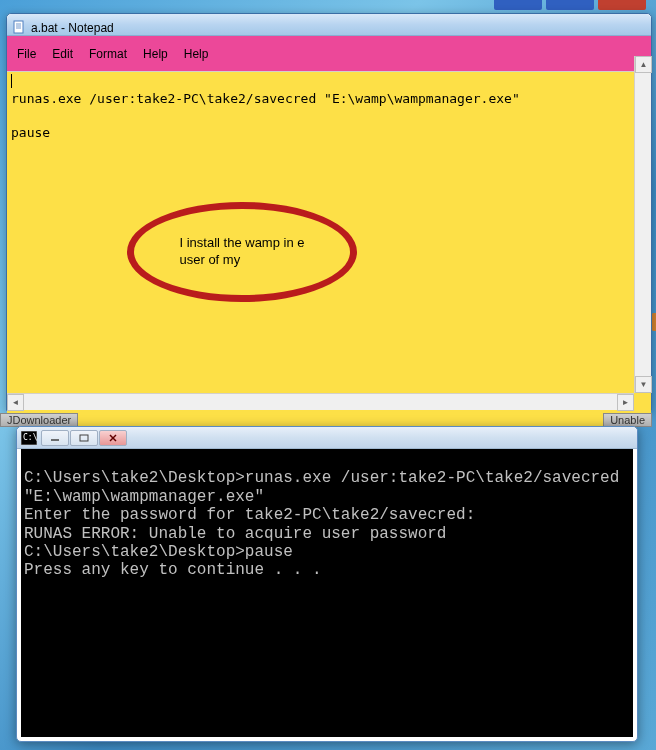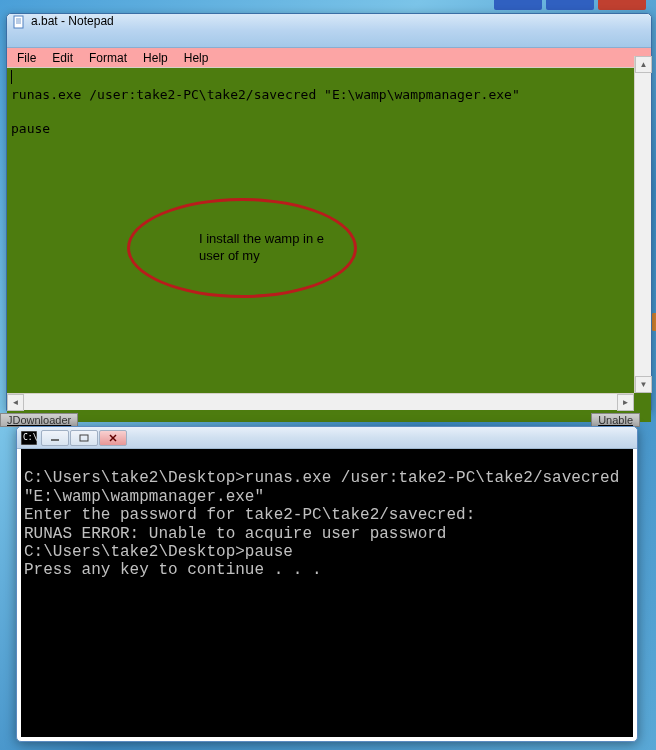--- a/index.html
+++ b/index.html
@@ -17,60 +17,60 @@
       top: 13px;
       left: 6px;
       width: 646px;
       height: 398px;
       background: #fff;
       border: 1px solid #3a6ea5;
       border-radius: 5px 5px 0 0;
       box-shadow: 0 2px 10px rgba(0,0,0,0.3);
     }
     .titlebar {
-      height: 34px;
+      height: 22px;
       background: linear-gradient(to bottom, #d8e8f8 0%, #b8d4f0 50%, #a4c8e8 100%);
       border-bottom: 1px solid #8aadd0;
       display: flex;
-      align-items: flex-start;
+      align-items: flex-end;
       padding: 0 4px;
       border-radius: 5px 5px 0 0;
     }
     .titlebar-icon {
       width: 16px;
       height: 16px;
       margin-right: 4px;
       display: flex;
       align-items: center;
       justify-content: center;
     }
     .notepad-icon svg { width: 14px; height: 14px; }
     .titlebar-text {
       flex: 1;
       color: #000;
       font-size: 12px;
     }
     .menubar {
-      height: 20px;
-      background: #fca5a5;
+      height: 36px;
+      background: #ec4899;
       border-bottom: 1px solid #d4d0c8;
       display: flex;
       align-items: center;
       padding: 0 2px;
     }
     .menu-item {
       padding: 2px 8px;
       color: #000;
       cursor: default;
     }
     .editor-area {
       position: relative;
       width: 100%;
       height: calc(100% - 42px);
-      background: #4d7c0f;
+      background: #fde047;
       font-family: "Lucida Console", Consolas, monospace;
       font-size: 13px;
       color: #000;
       padding: 2px 4px;
       overflow: hidden;
     }
     .editor-text {
       position: absolute;
       top: 2px;
       left: 4px;
@@ -116,42 +116,41 @@
       border-top: 1px solid #d4d0c8;
     }
     .scroll-arrow-left { position: absolute; left: 0; }
     .scroll-arrow-right { position: absolute; right: 0; }
     .annotation-ellipse {
       position: absolute;
       top: 130px;
       left: 120px;
       width: 230px;
       height: 100px;
-      border: 3px solid #b91c1c;
+      border: 7px solid #b91c1c;
       border-radius: 50%;
       display: flex;
       align-items: center;
-      justify-content: flex-end;
+      justify-content: center;
     }
     .annotation-text {
       font-family: "Segoe UI", Arial, sans-serif;
       font-size: 13px;
       color: #000;
       text-align: left;
       line-height: 1.3;
       padding: 0 30px;
     }
     .taskbar-fragment {
       position: absolute;
       top: 413px;
       left: 0;
-      right: 16px;
+      right: 4px;
       height: 14px;
       display: flex;
-      text-decoration: underline;
     }
     .taskbar-label {
       background: linear-gradient(to bottom, #d0d0d0, #b0b0b0);
       border: 1px solid #888;
       padding: 0 6px;
       font-size: 11px;
       color: #333;
     }
     .taskbar-label-right {
       margin-left: auto;

